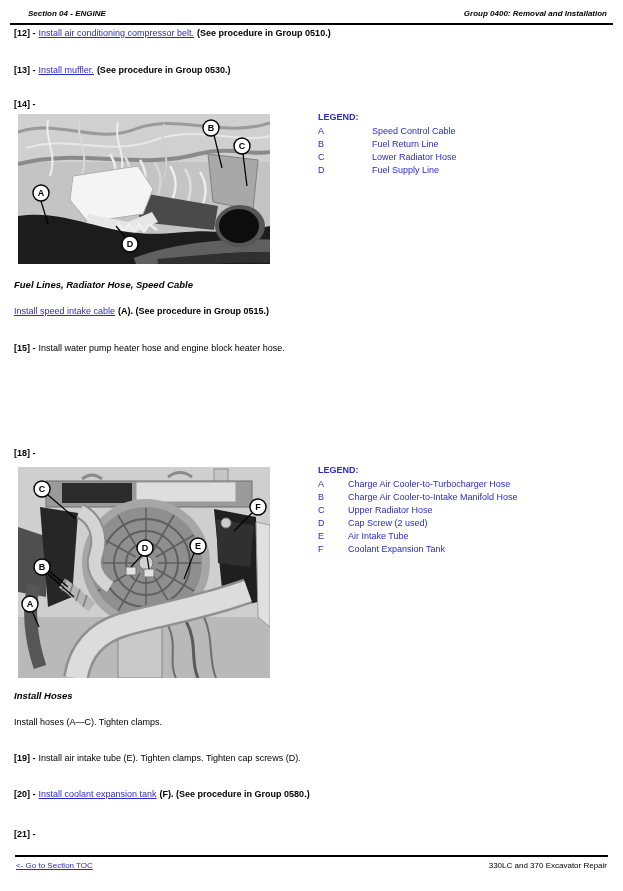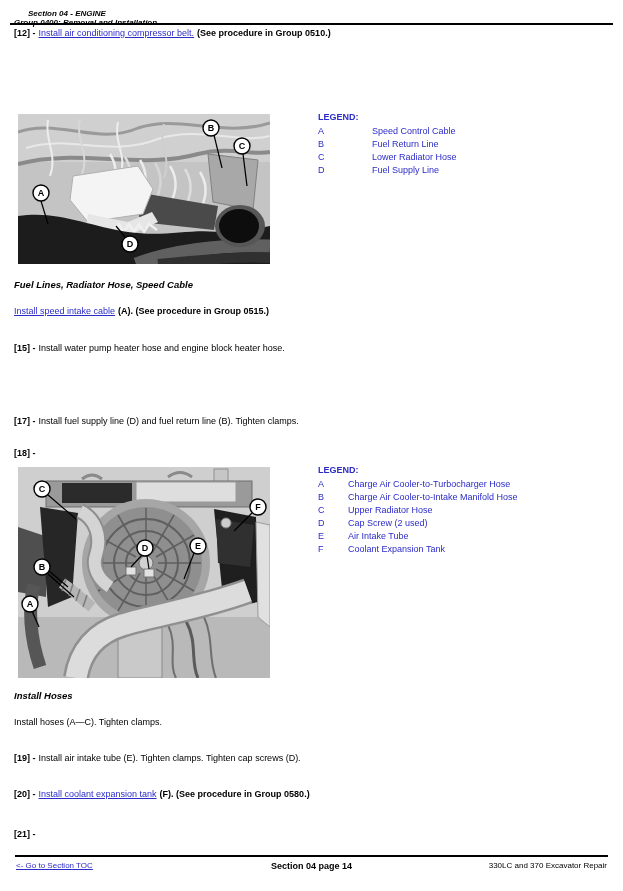--- a/index.html
+++ b/index.html
@@ -3,21 +3,21 @@
 <meta charset="utf-8">
 <style>
   html,body{margin:0;padding:0;background:#fff;}
   .page{
     position:relative;width:623px;height:891px;background:#ffffff;
     font-family:"Liberation Sans",sans-serif;font-size:9px;color:#000;
     overflow:hidden;
   }
   
   .hdr{position:absolute;left:14px;right:16px;top:9px;display:flex;
-       justify-content:space-between;font-size:8px;font-weight:bold;font-style:italic;flex-direction:column;}
+       justify-content:space-between;font-size:8px;font-weight:bold;font-style:italic;}
   .hdr .hl{margin-left:14px;}
   .hdr-rule{position:absolute;left:10px;right:10px;top:23px;height:2px;background:#000;}
   .ftr-rule{position:absolute;left:15px;right:15px;top:855px;height:2px;background:#000;}
   .ftr{position:absolute;left:15px;right:15px;top:861px;height:14px;}
   .ftr .fl{position:absolute;left:1px;top:0;font-size:8px;color:var(--link-blue,#2b2bc8);text-decoration:underline;}
   .ftr .fc{position:absolute;left:0;right:0;top:0;text-align:center;font-weight:bold;font-size:9px;}
   .ftr .fr{position:absolute;right:1px;top:0;font-size:8px;padding-left:48px;}
   
   .para{position:absolute;left:14px;right:16px;white-space:nowrap;line-height:12px;}
   .num{font-weight:bold;margin-right:3px;}
@@ -47,21 +47,27 @@
   <div class="hdr">
     <span class="hl">Section 04 - ENGINE</span>
     <span class="hr">Group 0400: Removal and Installation</span>
   </div>
   <div class="hdr-rule"></div>
 
   <div class="para" style="top:27px">
     <span class="num">[12] -</span><a class="lnk" href="#">Install air conditioning compressor belt.</a><span class="rest">(See procedure in Group 0510.)</span>
   </div>
 
-
+  <div class="para" style="top:64px">
+    <span class="num">[13] -</span><a class="lnk" href="#">Install muffler.</a><span class="rest">(See procedure in Group 0530.)</span>
+  </div>
+
+  <div class="para" style="top:98px">
+    <span class="num">[14] -</span>
+  </div>
 
   <div class="fig" style="top:114px">
     <svg width="252" height="150" viewBox="0 0 252 150">
       <rect width="252" height="150" fill="#c4c4c4"></rect>
       <rect width="252" height="48" fill="#d0d0d0"></rect>
       <path d="M0,18 C40,4 80,32 120,14 C160,0 205,24 252,9" stroke="#9a9a9a" fill="none" stroke-width="3"></path>
       <path d="M8,34 C50,20 92,44 140,25 C182,12 222,30 252,22" stroke="#e8e8e8" fill="none" stroke-width="2"></path>
       <path d="M0,50 C60,34 122,56 180,40 C212,32 236,42 252,38" stroke="#8a8a8a" fill="none" stroke-width="4"></path>
       <path d="M30,6 C26,26 40,40 32,62" stroke="#ededed" stroke-width="2" fill="none"></path>
       <path d="M62,5 C57,25 72,40 64,60" stroke="#d8d8d8" stroke-width="2" fill="none"></path>
@@ -128,23 +134,20 @@
   </div>
 
   <div class="heading" style="top:279px">Fuel Lines, Radiator Hose, Speed Cable</div>
 
   <div class="para" style="top:305px">
     <a class="lnk" href="#">Install speed intake cable</a><span class="rest">(A). (See procedure in Group 0515.)</span>
   </div>
 
   <div class="para" style="top:342px">
     <span class="num">[15] -</span><span>Install water pump heater hose and engine block heater hose.</span>
-  </div>
-  <div class="para" style="top:415px">
-    <span class="num">[17] -</span><span>Install fuel supply line (D) and fuel return line (B). Tighten clamps.</span>
   </div>
 
   <div class="para" style="top:447px">
     <span class="num">[18] -</span>
   </div>
 
   <div class="fig" style="top:467px">
     <svg width="252" height="211" viewBox="0 0 252 211">
       <rect width="252" height="211" fill="#cfcfcf"></rect>
       <rect y="150" width="252" height="61" fill="#b9b9b9"></rect>
@@ -271,17 +274,16 @@
   <div class="para" style="top:788px">
     <span class="num">[20] -</span><a class="lnk" href="#">Install coolant expansion tank</a><span class="rest">(F). (See procedure in Group 0580.)</span>
   </div>
   <div class="para" style="top:828px">
     <span class="num">[21] -</span>
   </div>
 
   <div class="ftr-rule"></div>
   <div class="ftr">
     <a class="fl" href="#">&lt;- Go to Section TOC</a>
-    <span class="fc">Section 04 page 14</span>
     <span class="fr">330LC and 370 Excavator Repair</span>
   </div>
 
 </div>
 
 </body></html>

